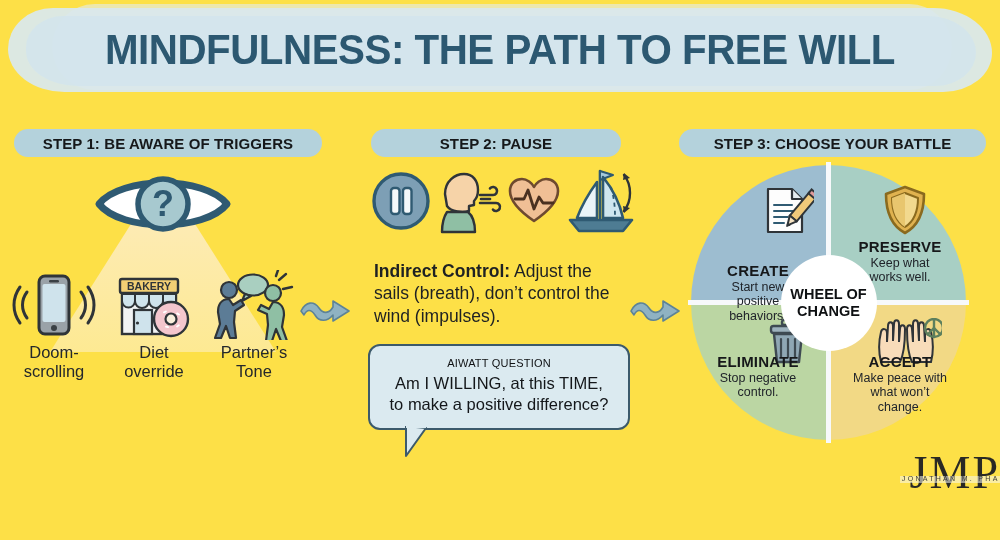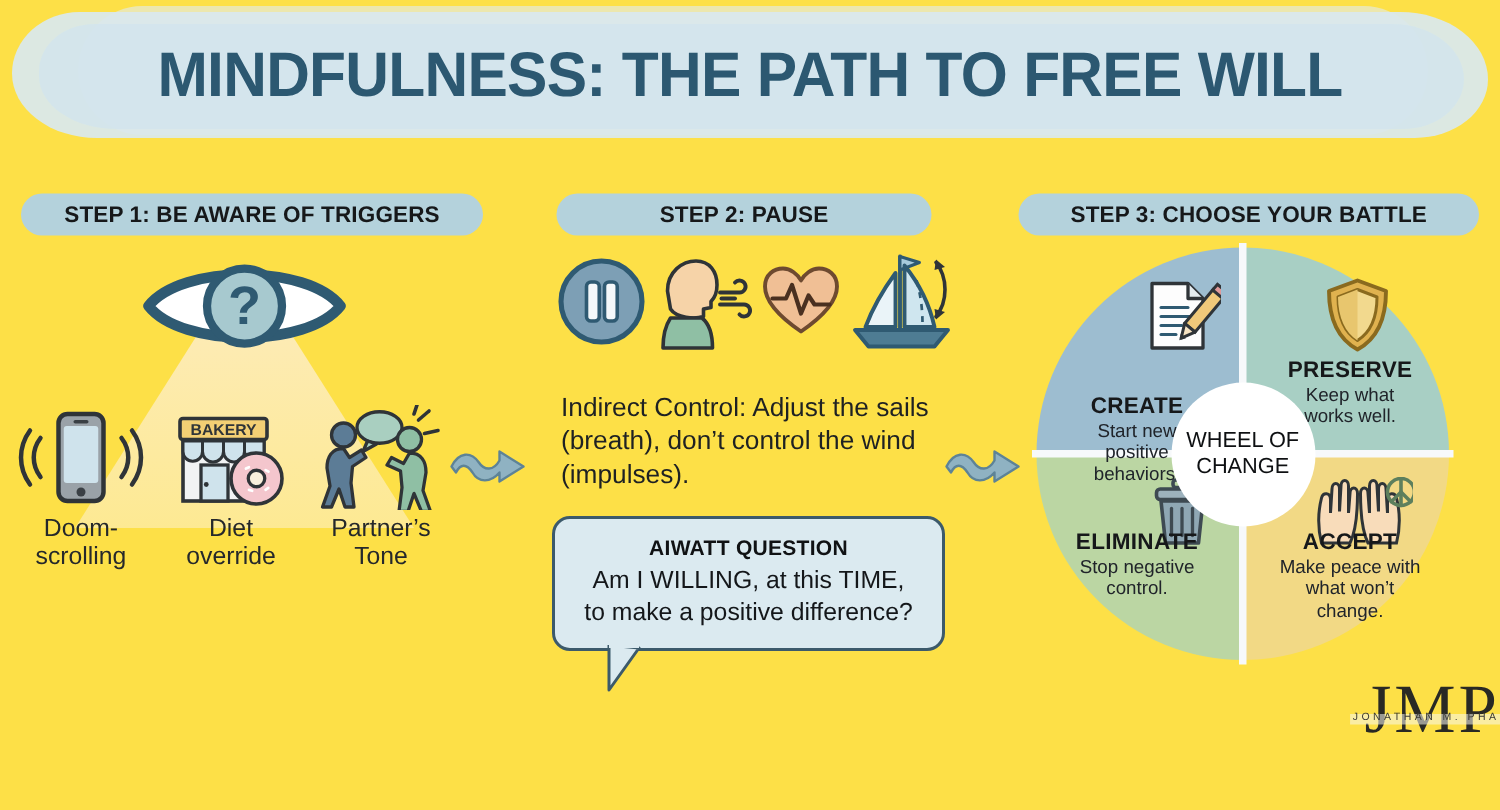--- a/index.html
+++ b/index.html
@@ -135,34 +135,34 @@
     display: flex; align-items: center; justify-content: space-between;
   }
   .c2-text {
     position: absolute;
     left: 14px; top: 98px;
     width: 255px;
     font-size: 17.5px;
     line-height: 1.28;
     color: #1e2123;
   }
-  .c2-text b { font-weight: 400; }
+  .c2-text b { font-weight: 700; }
 
   .bubble {
     position: absolute;
     left: 8px; top: 182px;
     width: 262px;
     padding: 11px 14px 13px 14px;
     background: #dbeaf0;
     border: 2px solid #3c5a6b;
     border-radius: 12px;
     text-align: center;
   }
   .bubble-title {
-    font-size: 14px; font-weight: 700; color: #101214;
+    font-size: 11px; font-weight: 400; color: #101214;
     letter-spacing: 0.2px; margin-bottom: 4px;
   }
   .bubble-body { font-size: 16.5px; color: #14171a; line-height: 1.28; }
   .bubble-body b { font-weight: 400; }
   .bubble-tail {
     position: absolute;
     left: 34px; bottom: -26px;
     width: 30px; height: 28px;
   }
 
@@ -171,21 +171,21 @@
   .wheel { position: absolute; left: 8px; top: 0px; width: 285px; height: 285px; }
   .hub {
     position: absolute;
     left: 50%; top: 50%;
     transform: translate(-50%,-50%);
     width: 96px; height: 96px;
     background: #ffffff;
     border-radius: 50%;
     display: flex; flex-direction: column;
     align-items: center; justify-content: center;
-    font-weight: 400; font-size: 14.5px; color: #0e1012;
+    font-weight: 700; font-size: 14.5px; color: #0e1012;
     line-height: 1.12; text-align: center;
     z-index: 6;
   }
   .quad-label {
     position: absolute;
     z-index: 5;
     text-align: center;
     width: 112px;
   }
   .quad-label .qt {

